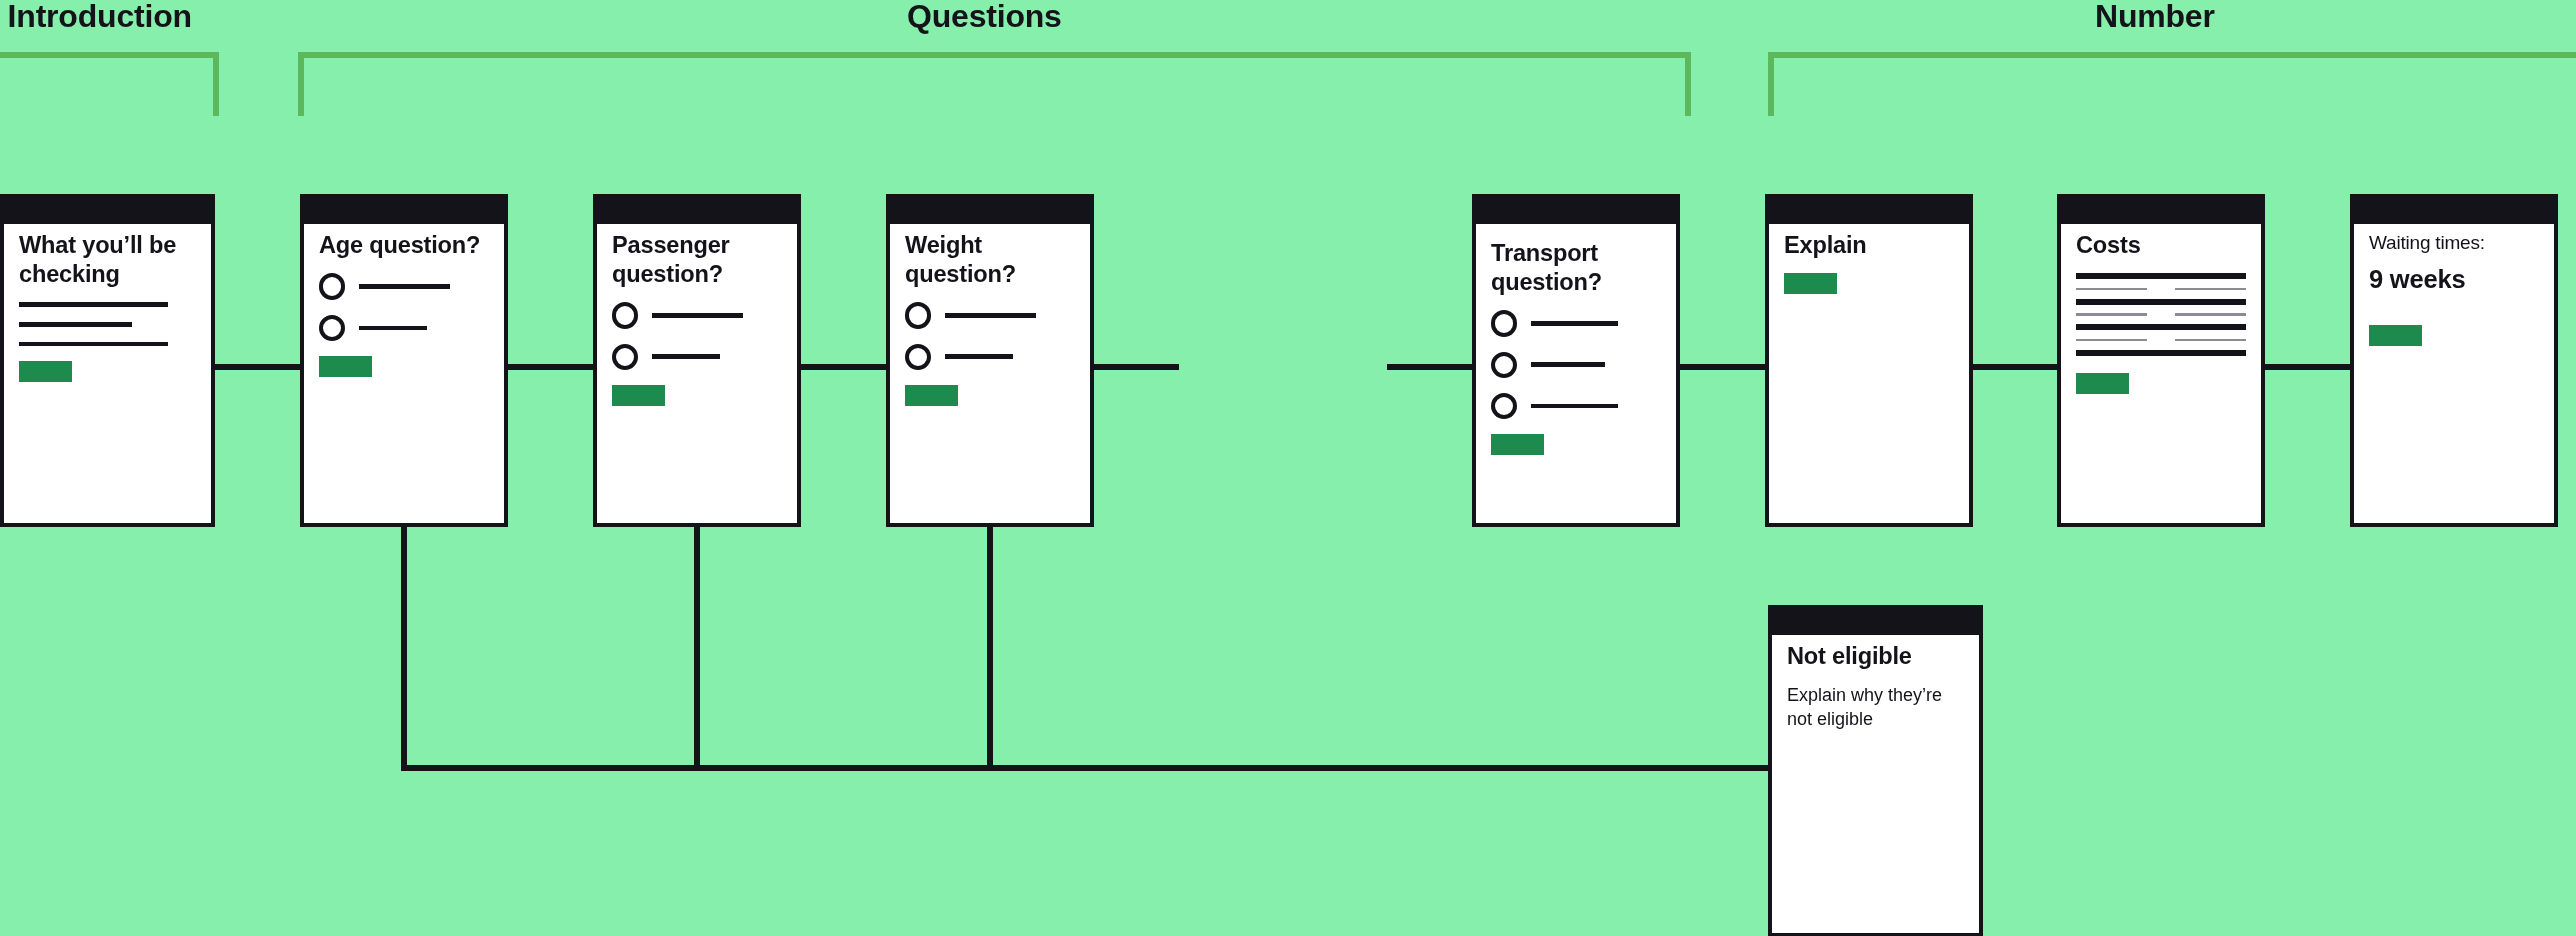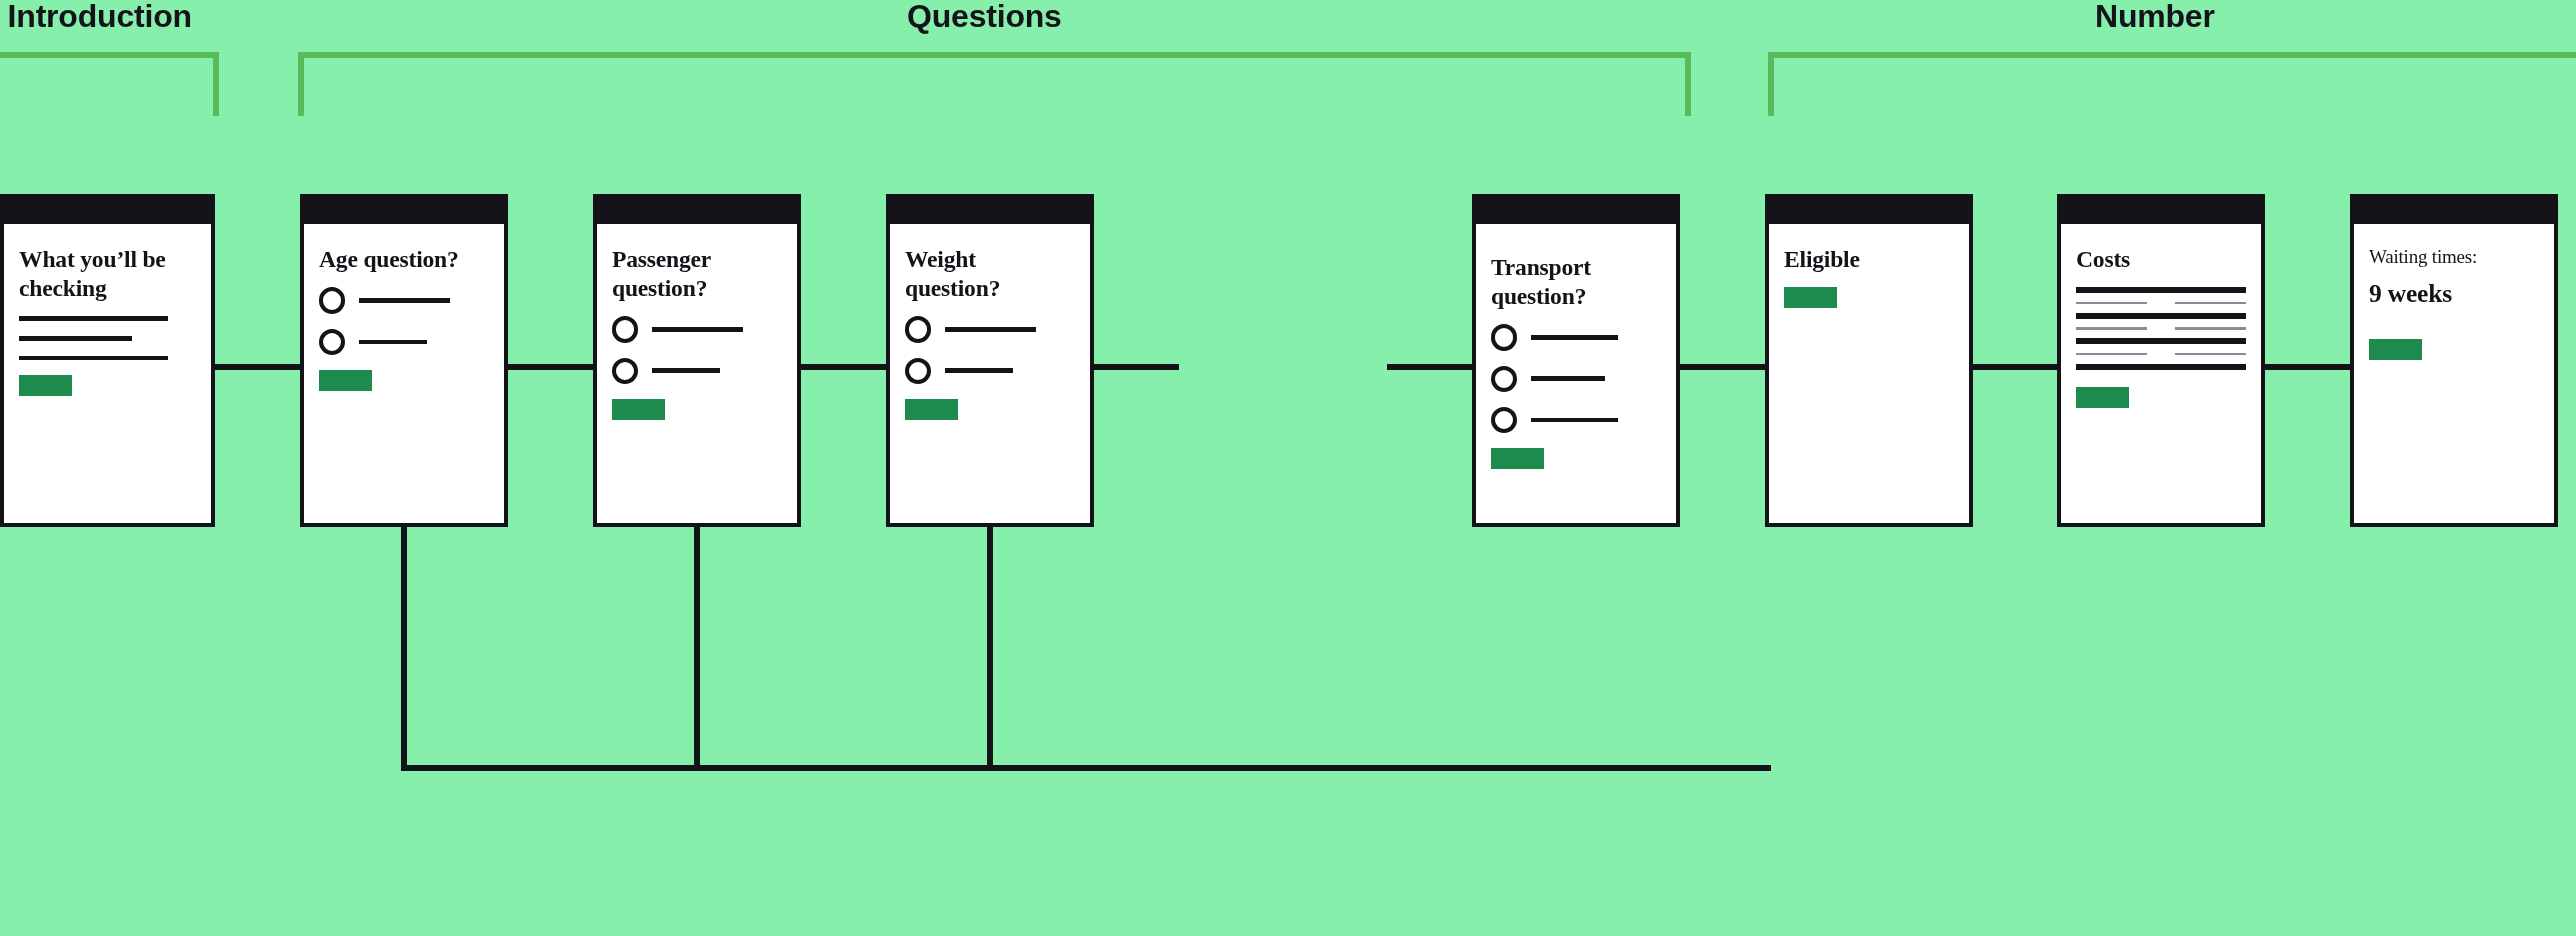--- a/index.html
+++ b/index.html
@@ -56,23 +56,22 @@
     display:flex;
     flex-direction:column;
   }
   .card-topbar{
     height:26.4px;
     background:#14131a;
     flex:0 0 auto;
   }
   .card-body{
     flex:1 1 auto;
-    padding:21px 15px 0 15px;
+    padding:7px 15px 0 15px;
     position:relative;
-    font-family:Liberation Serif, serif;
   }
   .card-title{
     font-size:23.6px;
     font-weight:700;
     color:#14131a;
     line-height:1.22;
     letter-spacing:-0.2px;
     margin:0 0 13.2px 0;
     white-space:pre-line;
   }
@@ -269,21 +268,21 @@
         <div class="radio-dot"></div>
         <div class="radio-line" style="width:87px;"></div>
       </div>
       <div class="btn-green"></div>
     </div>
   </div>
 
   <div class="card" style="left:1765px;top:194px;width:208px;height:333px;">
     <div class="card-topbar"></div>
     <div class="card-body">
-      <div class="card-title">Eligible</div>
+      <div class="card-title">Explain</div>
       <div class="btn-green"></div>
     </div>
   </div>
 
   <div class="card" style="left:2057px;top:194px;width:208px;height:333px;">
     <div class="card-topbar"></div>
     <div class="card-body">
       <div class="card-title">Costs</div>
       <div class="costs-table">
         <div class="rule-thick"></div>
@@ -309,15 +308,23 @@
 
   <div class="card" style="left:2350px;top:194px;width:208px;height:333px;">
     <div class="card-topbar"></div>
     <div class="card-body">
       <div class="card-title small">Waiting times:</div>
       <div class="card-title bigvalue">9 weeks</div>
       <div class="btn-green"></div>
     </div>
   </div>
 
+  <div class="card" style="left:1768px;top:605px;width:215px;height:332px;">
+    <div class="card-topbar"></div>
+    <div class="card-body">
+      <div class="card-title">Not eligible</div>
+      <div class="card-sub">Explain why they’re
+not eligible</div>
+    </div>
+  </div>
 
 </div>
 
 
 </body></html>

